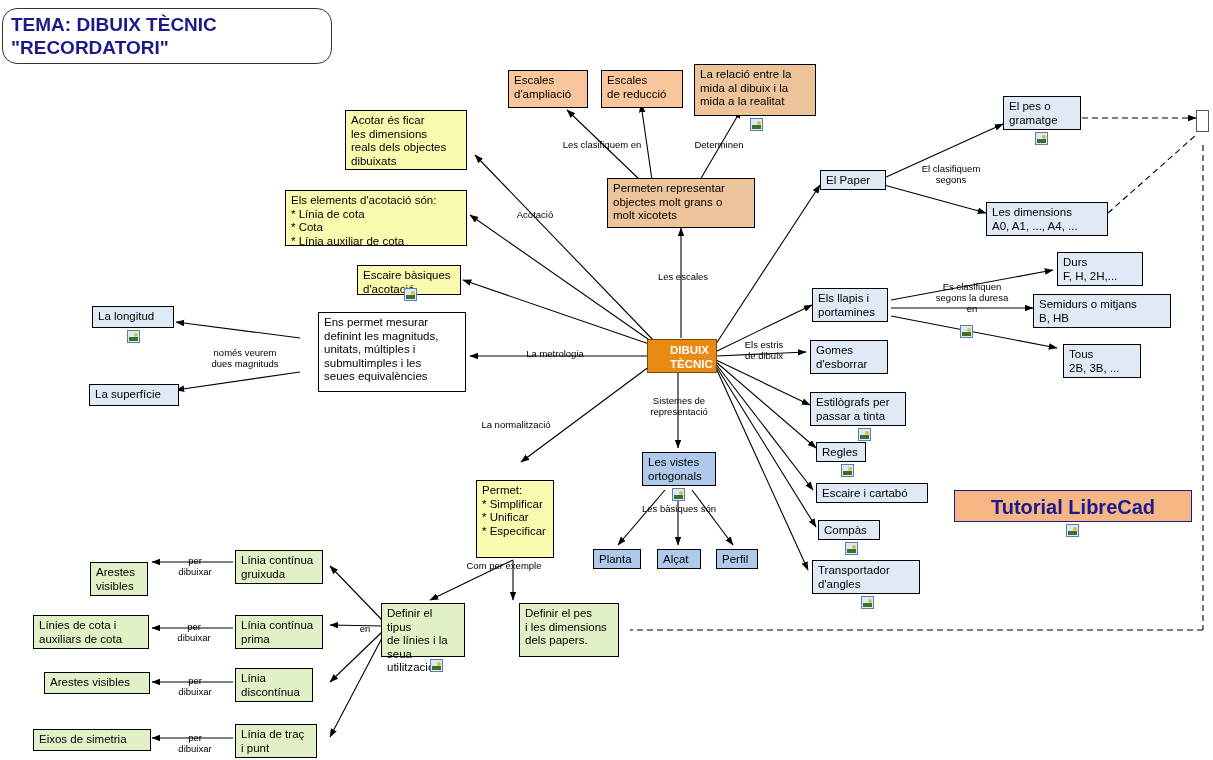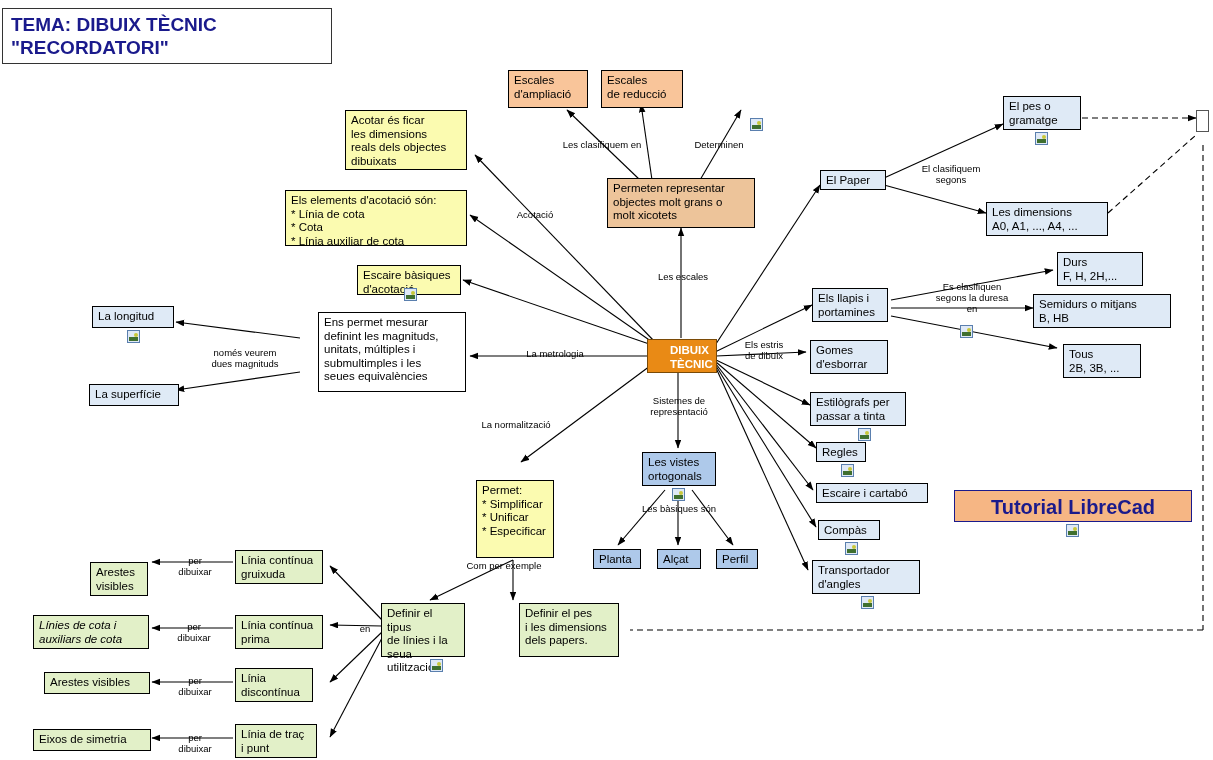--- a/index.html
+++ b/index.html
@@ -179,27 +179,30 @@
       <path d="M233,738 L152,738"></path>
     </g>
     <g stroke="#000" stroke-width="1.1" fill="none" stroke-dasharray="6,4">
       <path d="M1082,118 L1196,118" marker-end="url(#arrow)"></path>
       <path d="M1108,213 L1196,135"></path>
       <path d="M1203,145 L1203,630"></path>
       <path d="M1203,630 L630,630"></path>
     </g>
   </svg>
 
-  <div class="title-box" style="left:2px; top:8px; width:312px;">TEMA: DIBUIX TÈCNIC
+  <div class="title-box" style="left:2px; top:8px; width:312px;border-radius:15px;">TEMA: DIBUIX TÈCNIC
 "RECORDATORI"</div>
 
   <div class="node orange" style="left:508px; top:70px; width:80px; height:38px;">Escales
 d'ampliació</div>
   <div class="node orange" style="left:601px; top:70px; width:82px; height:38px;">Escales
 de reducció</div>
+  <div class="node tan" style="left:694px; top:64px; width:122px; height:52px;">La relació entre la
+mida al dibuix i la
+mida a la realitat</div>
   <div class="resicon" style="left:750px; top:118px;"></div>
 
   <div class="node tan" style="left:607px; top:178px; width:148px; height:50px;">Permeten representar
 objectes molt grans o
 molt xicotets</div>
 
   <div class="label" style="left:552px; top:140px; width:100px;">Les clasifiquem en</div>
   <div class="label" style="left:684px; top:140px; width:70px;">Determinen</div>
   <div class="label" style="left:648px; top:272px; width:70px;">Les escales</div>
 
@@ -297,21 +300,21 @@
 
   <div class="label" style="left:352px; top:624px; width:26px;">en</div>
 
   <div class="node green" style="left:90px; top:550px; width:58px; height:34px;margin-top:12px;">Arestes
 visibles</div>
   <div class="node green" style="left:235px; top:550px; width:88px; height:34px;">Línia contínua
 gruixuda</div>
   <div class="label" style="left:165px; top:556px; width:60px;">per
 dibuixar</div>
 
-  <div class="node green" style="left:33px; top:615px; width:116px; height:34px;font-style:italic;">Línies de cota i
+  <div class="node green" style="left:33px; top:615px; width:116px; height:34px;">Línies de cota i
 auxiliars de cota</div>
   <div class="node green" style="left:235px; top:615px; width:88px; height:34px;">Línia contínua
 prima</div>
   <div class="label" style="left:163px; top:622px; width:62px;">per
 dibuixar</div>
 
   <div class="node green" style="left:44px; top:672px; width:106px; height:22px;">Arestes visibles</div>
   <div class="node green" style="left:235px; top:668px; width:78px; height:34px;">Línia
 discontínua</div>
   <div class="label" style="left:165px; top:676px; width:60px;">per

